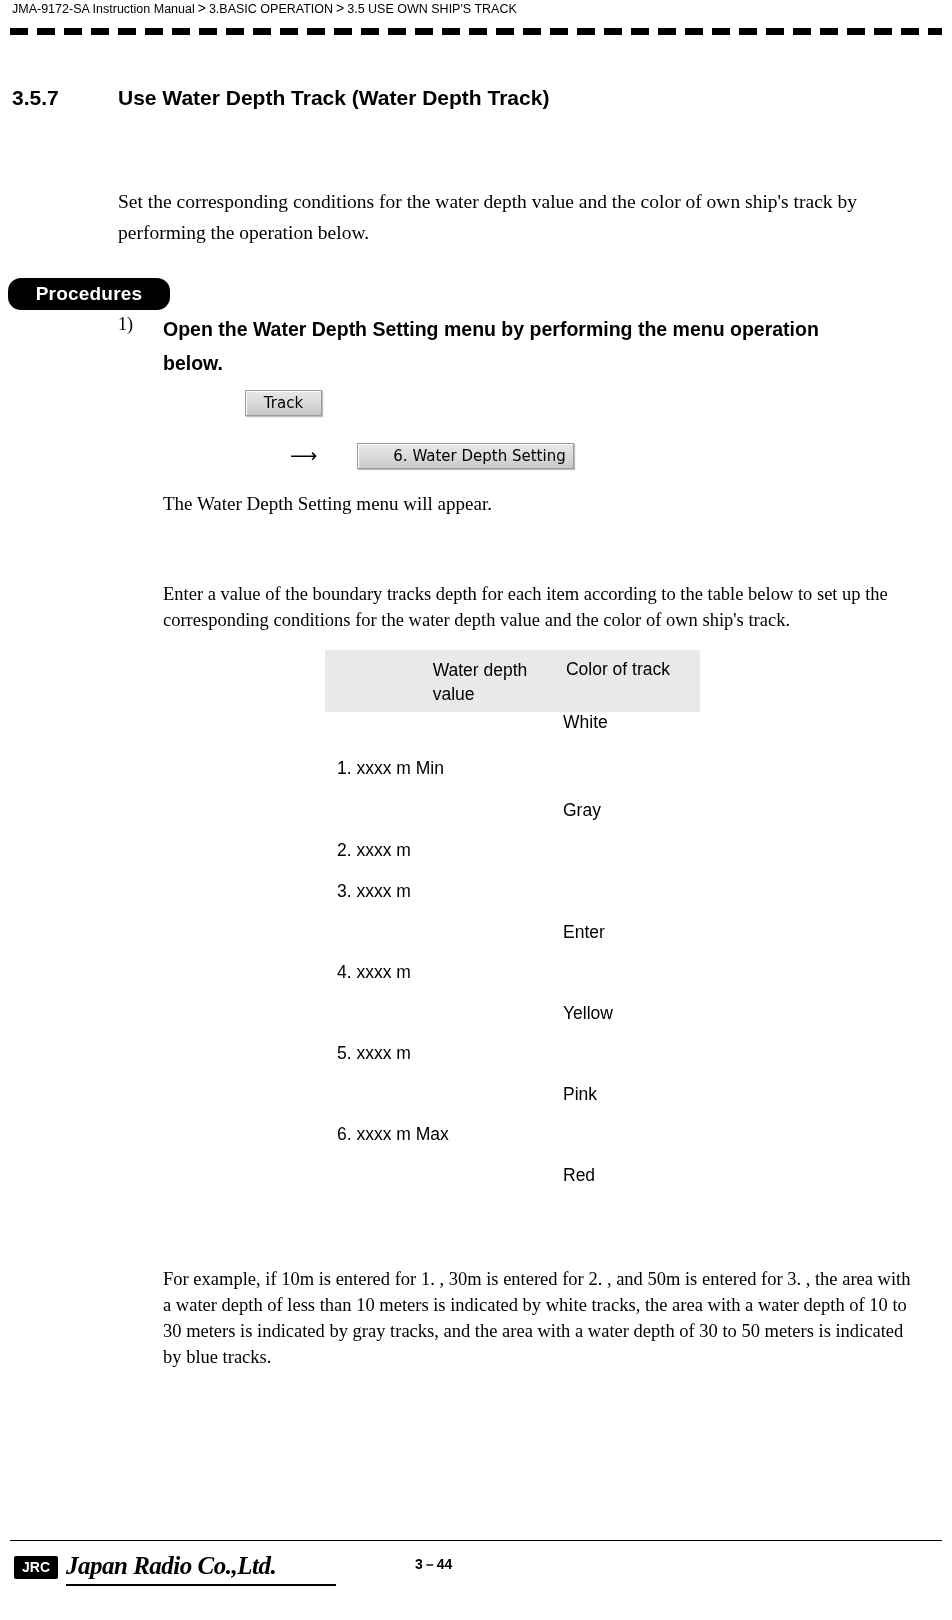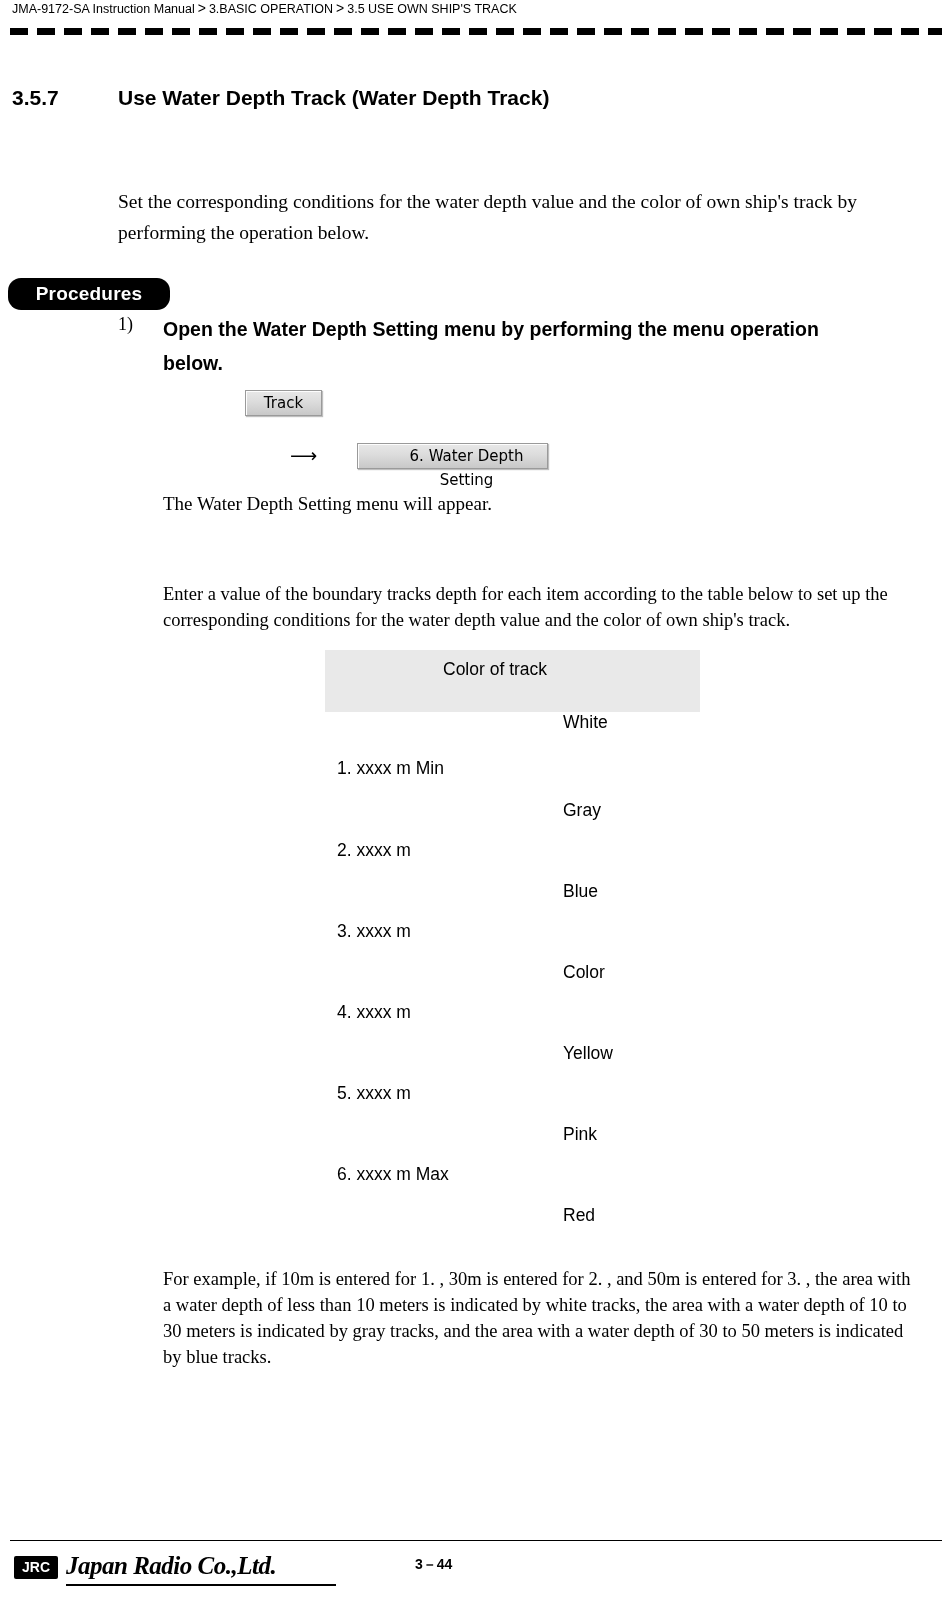--- a/index.html
+++ b/index.html
@@ -133,21 +133,21 @@
   .arrow {
     position: absolute;
     top: 444px;
     left: 290px;
     font-size: 19px;
     font-family: "DejaVu Sans", sans-serif;
   }
   .btn-wds {
     top: 443px;
     left: 357px;
-    width: 191px;
+    width: 217px;
     height: 26px;
     line-height: 24px;
     padding-left: 28px;
   }
 
   .appear {
     position: absolute;
     top: 493px;
     left: 163px;
     font-size: 19px;
@@ -301,43 +301,41 @@
 <div class="arrow">⟶</div>
 <div class="btn btn-wds">6. Water Depth Setting</div>
 
 <div class="appear">The Water Depth Setting menu will appear.</div>
 
 <div class="enter-para">Enter a value of the boundary tracks depth for each item according to the table below to set up the corresponding conditions for the water depth value and the color of own ship's track.</div>
 
 <div class="tbl">
   <div class="tbl-head">
     <div class="th-blank"></div>
+    <div class="th-depth">Water  depth value</div>
     <div class="th-color">Color of track</div>
   </div>
 
   <div class="colorRow" style="height:46px;">
     <span>White</span>
   </div>
   <div class="itemRow" style="height:42px;">
     <span style="top:0px;">1. xxxx m  Min</span>
   </div>
   <div class="colorRow" style="height:40px;">
     <span>Gray</span>
   </div>
   <div class="itemRow" style="height:41px;">
     <span style="top:0px;">2. xxxx m</span>
   </div>
-  <div class="colorRow" style="height:40px;">
-    <span>Blue</span>
-  </div>
   <div class="itemRow" style="height:41px;">
     <span style="top:0px;">3. xxxx m</span>
   </div>
   <div class="colorRow" style="height:40px;">
-    <span>Color</span>
+    <span>Enter</span>
   </div>
   <div class="itemRow" style="height:41px;">
     <span style="top:0px;">4. xxxx m</span>
   </div>
   <div class="colorRow" style="height:40px;">
     <span>Yellow</span>
   </div>
   <div class="itemRow" style="height:41px;">
     <span style="top:0px;">5. xxxx m</span>
   </div>

